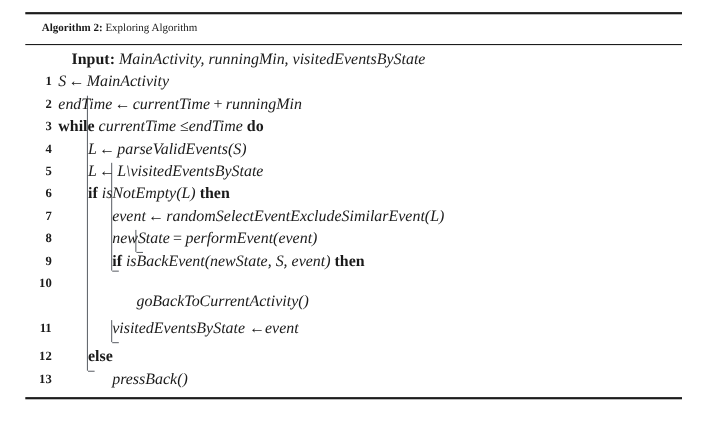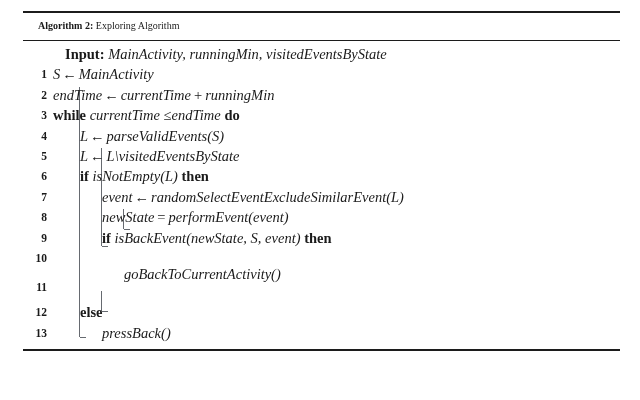--- a/index.html
+++ b/index.html
@@ -166,22 +166,23 @@
           <div class="code ind2"><span class="it">newState</span><span class="op">=</span><span class="it">performEvent(event)</span></div>
         </div>
         <div class="line">
           <div class="lno">9</div>
           <div class="code ind2"><span class="bf">if</span><span class="rm"> </span><span class="it">isBackEvent(newState, S, event)</span><span class="rm"> </span><span class="bf">then</span></div>
         </div>
         <div class="line">
           <div class="lno">10</div>
           <div class="code ind3"><span class="it">goBackToCurrentActivity()</span></div>
         </div>
-        <div class="line" style="margin-top: 9px;">
+        <div class="line" style="margin-top: 21px;">
           <div class="lno">11</div>
+          <div class="code ind2"><span class="it">visitedEventsByState</span><span class="rm"> </span><span class="le">←</span><span class="it">event</span></div>
         </div>
         <div class="line" style="margin-top: 4.5px;">
           <div class="lno">12</div>
           <div class="code ind1"><span class="bf">else</span></div>
         </div>
         <div class="line">
           <div class="lno">13</div>
           <div class="code ind2"><span class="it">pressBack()</span></div>
         </div>
       </div>

